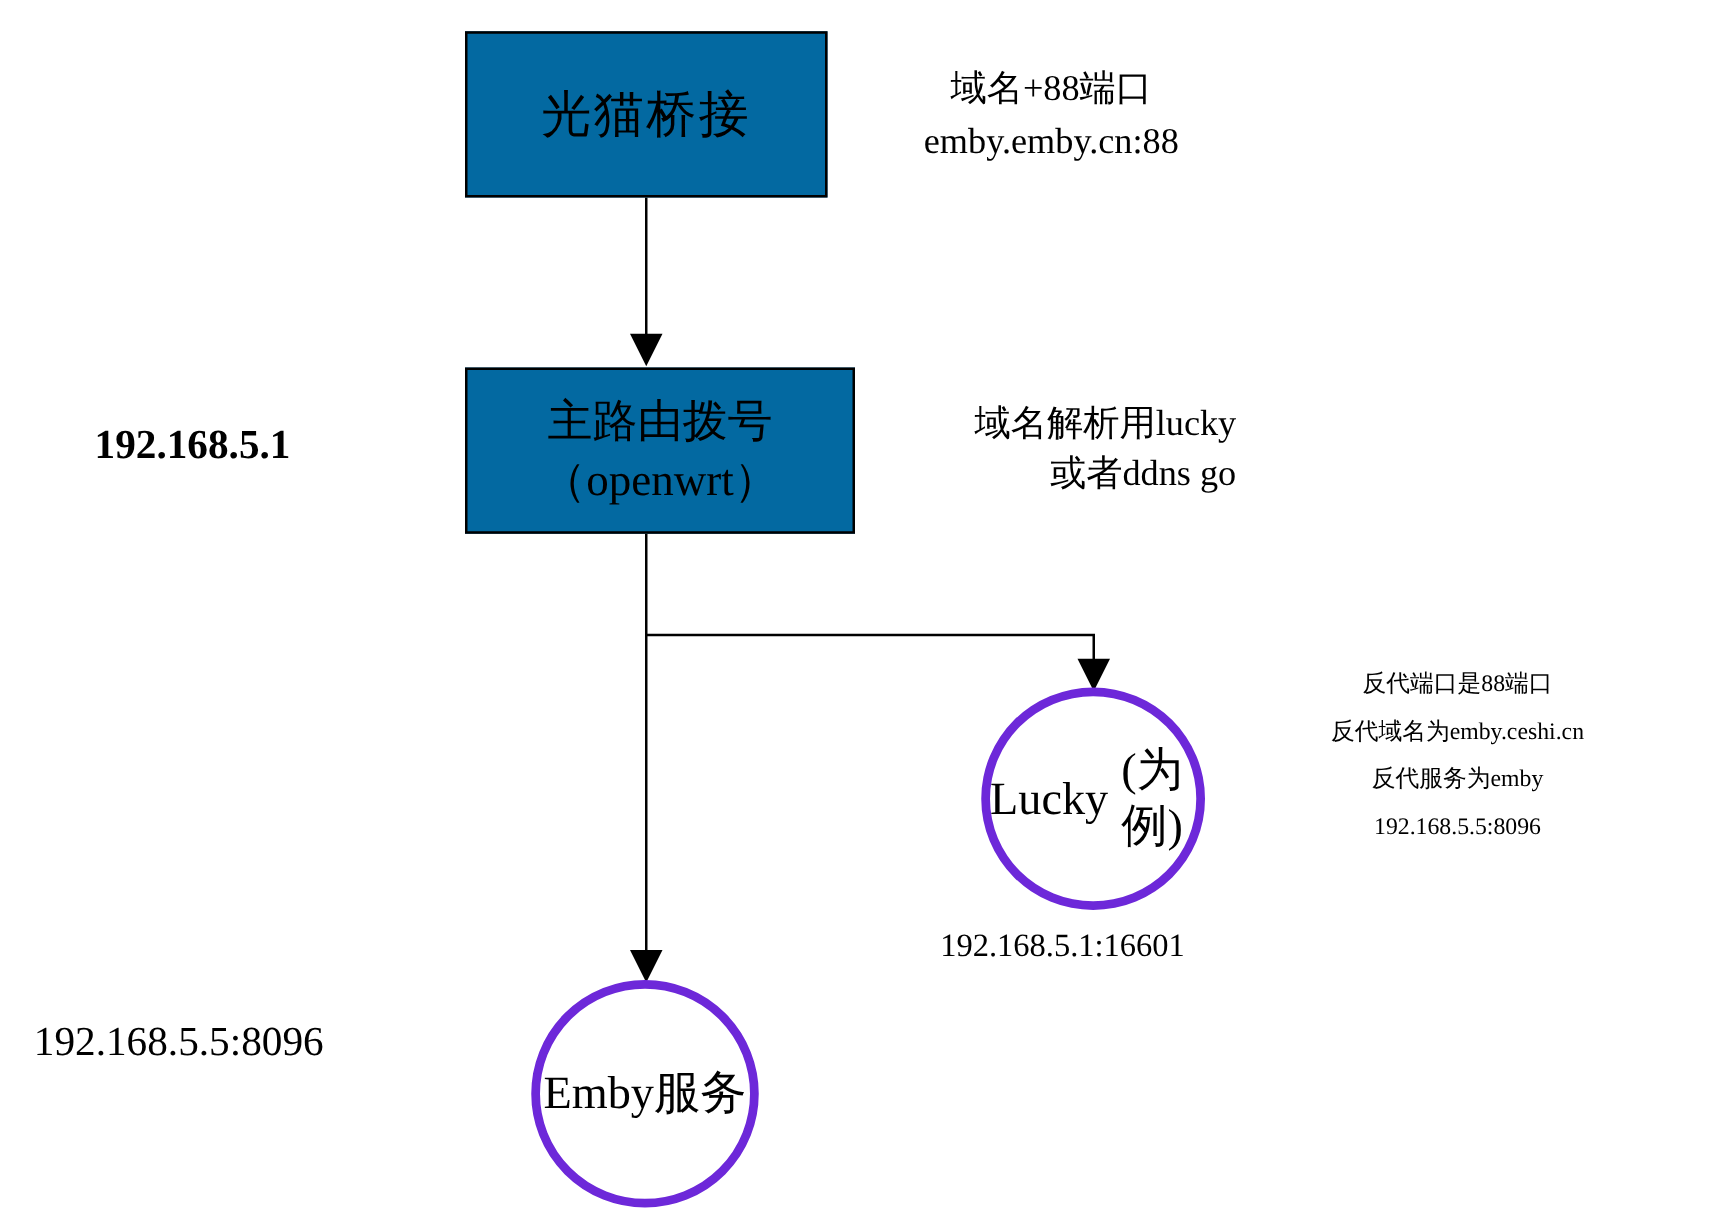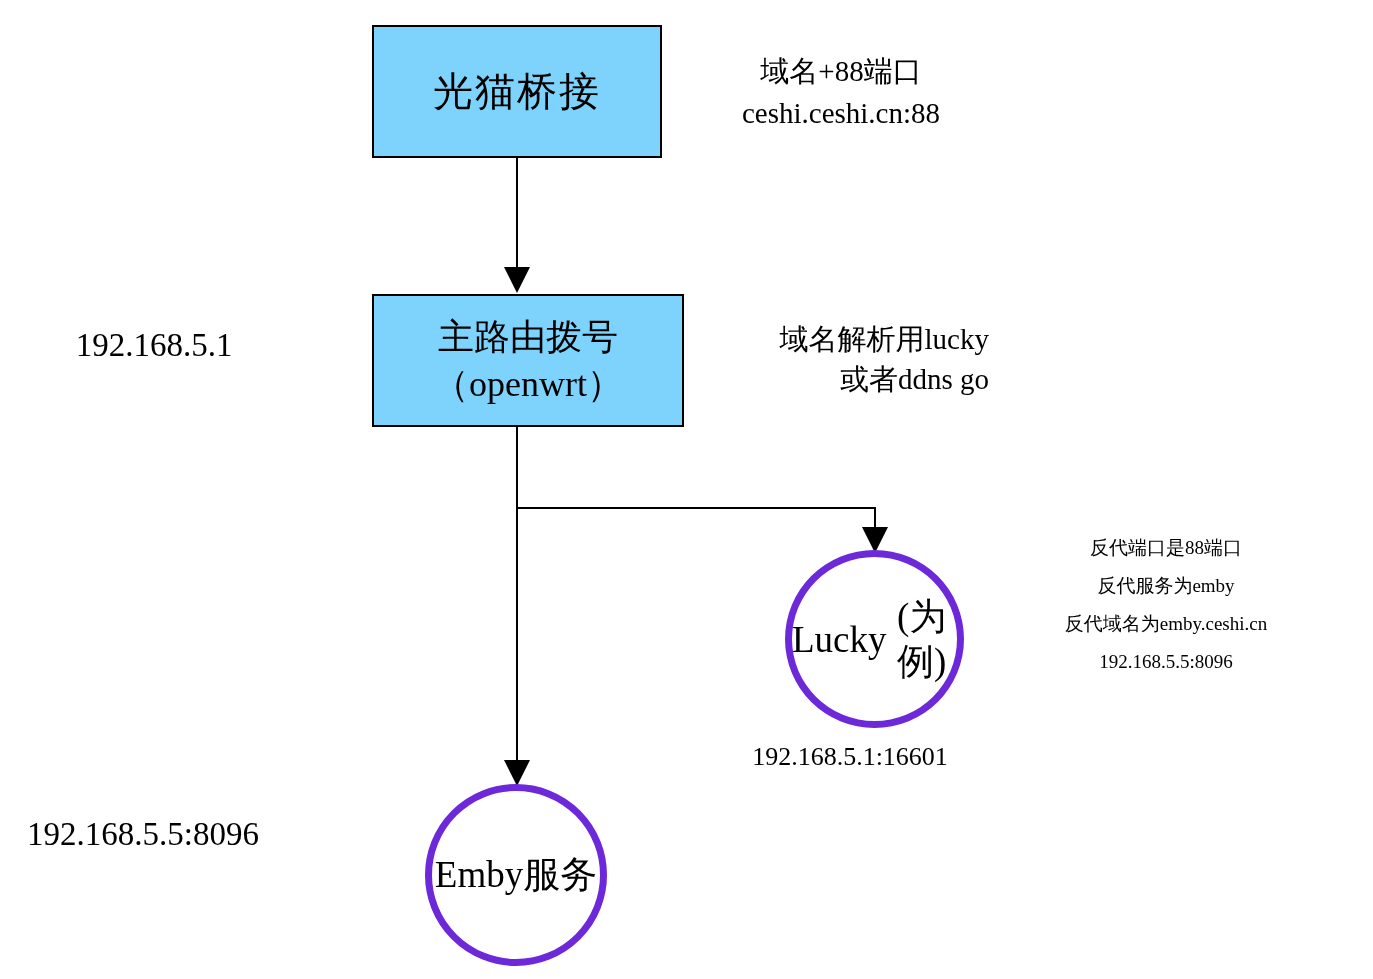--- a/index.html
+++ b/index.html
@@ -22,21 +22,21 @@
     position: absolute;
     left: 0; top: 0;
     width: 1373px; height: 979px;
     pointer-events: none;
   }
 
   
   .rect-node {
     position: absolute;
     border: 2px solid #000000;
-    background: #7dd3fc;
+    background: #0369a1;
     display: flex;
     flex-direction: column;
     align-items: center;
     justify-content: center;
     text-align: center;
     box-sizing: border-box;
   }
   #modem-node {
     left: 372px; top: 25px;
     width: 290px; height: 133px;
@@ -82,23 +82,24 @@
     text-align: center;
   }
   #modem-note {
     left: 690px; top: 25px;
     width: 302px;
     font-size: 29px;
     line-height: 42px;
     margin-top: 25px;
   }
   #router-ip {
-    left: 36px; top: 327px;
+    left: 36px; top: 338px;
     width: 236px;
     font-size: 33px;
+    font-weight: bold;
   }
   #router-note {
     left: 687px; top: 319px;
     width: 302px;
     font-size: 29px;
     line-height: 40px;
     text-align: right;
   }
   #lucky-note {
     left: 984px; top: 529px;
@@ -133,21 +134,21 @@
     <polyline points="517,508 875,508 875,531" fill="none" stroke="#000" stroke-width="2"></polyline>
     <polygon points="862,527 888,527 875,553" fill="#000"></polygon>
   </svg>
 
   <div id="modem-node" class="rect-node">
     <span>光猫桥接</span>
   </div>
 
   <div id="modem-note" class="note">
     <div>域名+88端口</div>
-    <div>ceshi.ceshi.cn:88</div>
+    <div>emby.emby.cn:88</div>
   </div>
 
   <div id="router-node" class="rect-node">
     <div>主路由拨号</div>
     <div>（openwrt）</div>
   </div>
 
   <div id="router-ip" class="note">192.168.5.1</div>
 
   <div id="router-note" class="note">
@@ -155,22 +156,22 @@
     <div>或者ddns go</div>
   </div>
 
   <div id="lucky-node" class="circle-node">
     <div>Lucky</div>
     <div>(为例)</div>
   </div>
 
   <div id="lucky-note" class="note">
     <div>反代端口是88端口</div>
+    <div>反代域名为emby.ceshi.cn</div>
     <div>反代服务为emby</div>
-    <div>反代域名为emby.ceshi.cn</div>
     <div>192.168.5.5:8096</div>
   </div>
 
   <div id="lucky-ip" class="note">192.168.5.1:16601</div>
 
   <div id="emby-node" class="circle-node">
     <div>Emby</div>
     <div>服务</div>
   </div>
 

